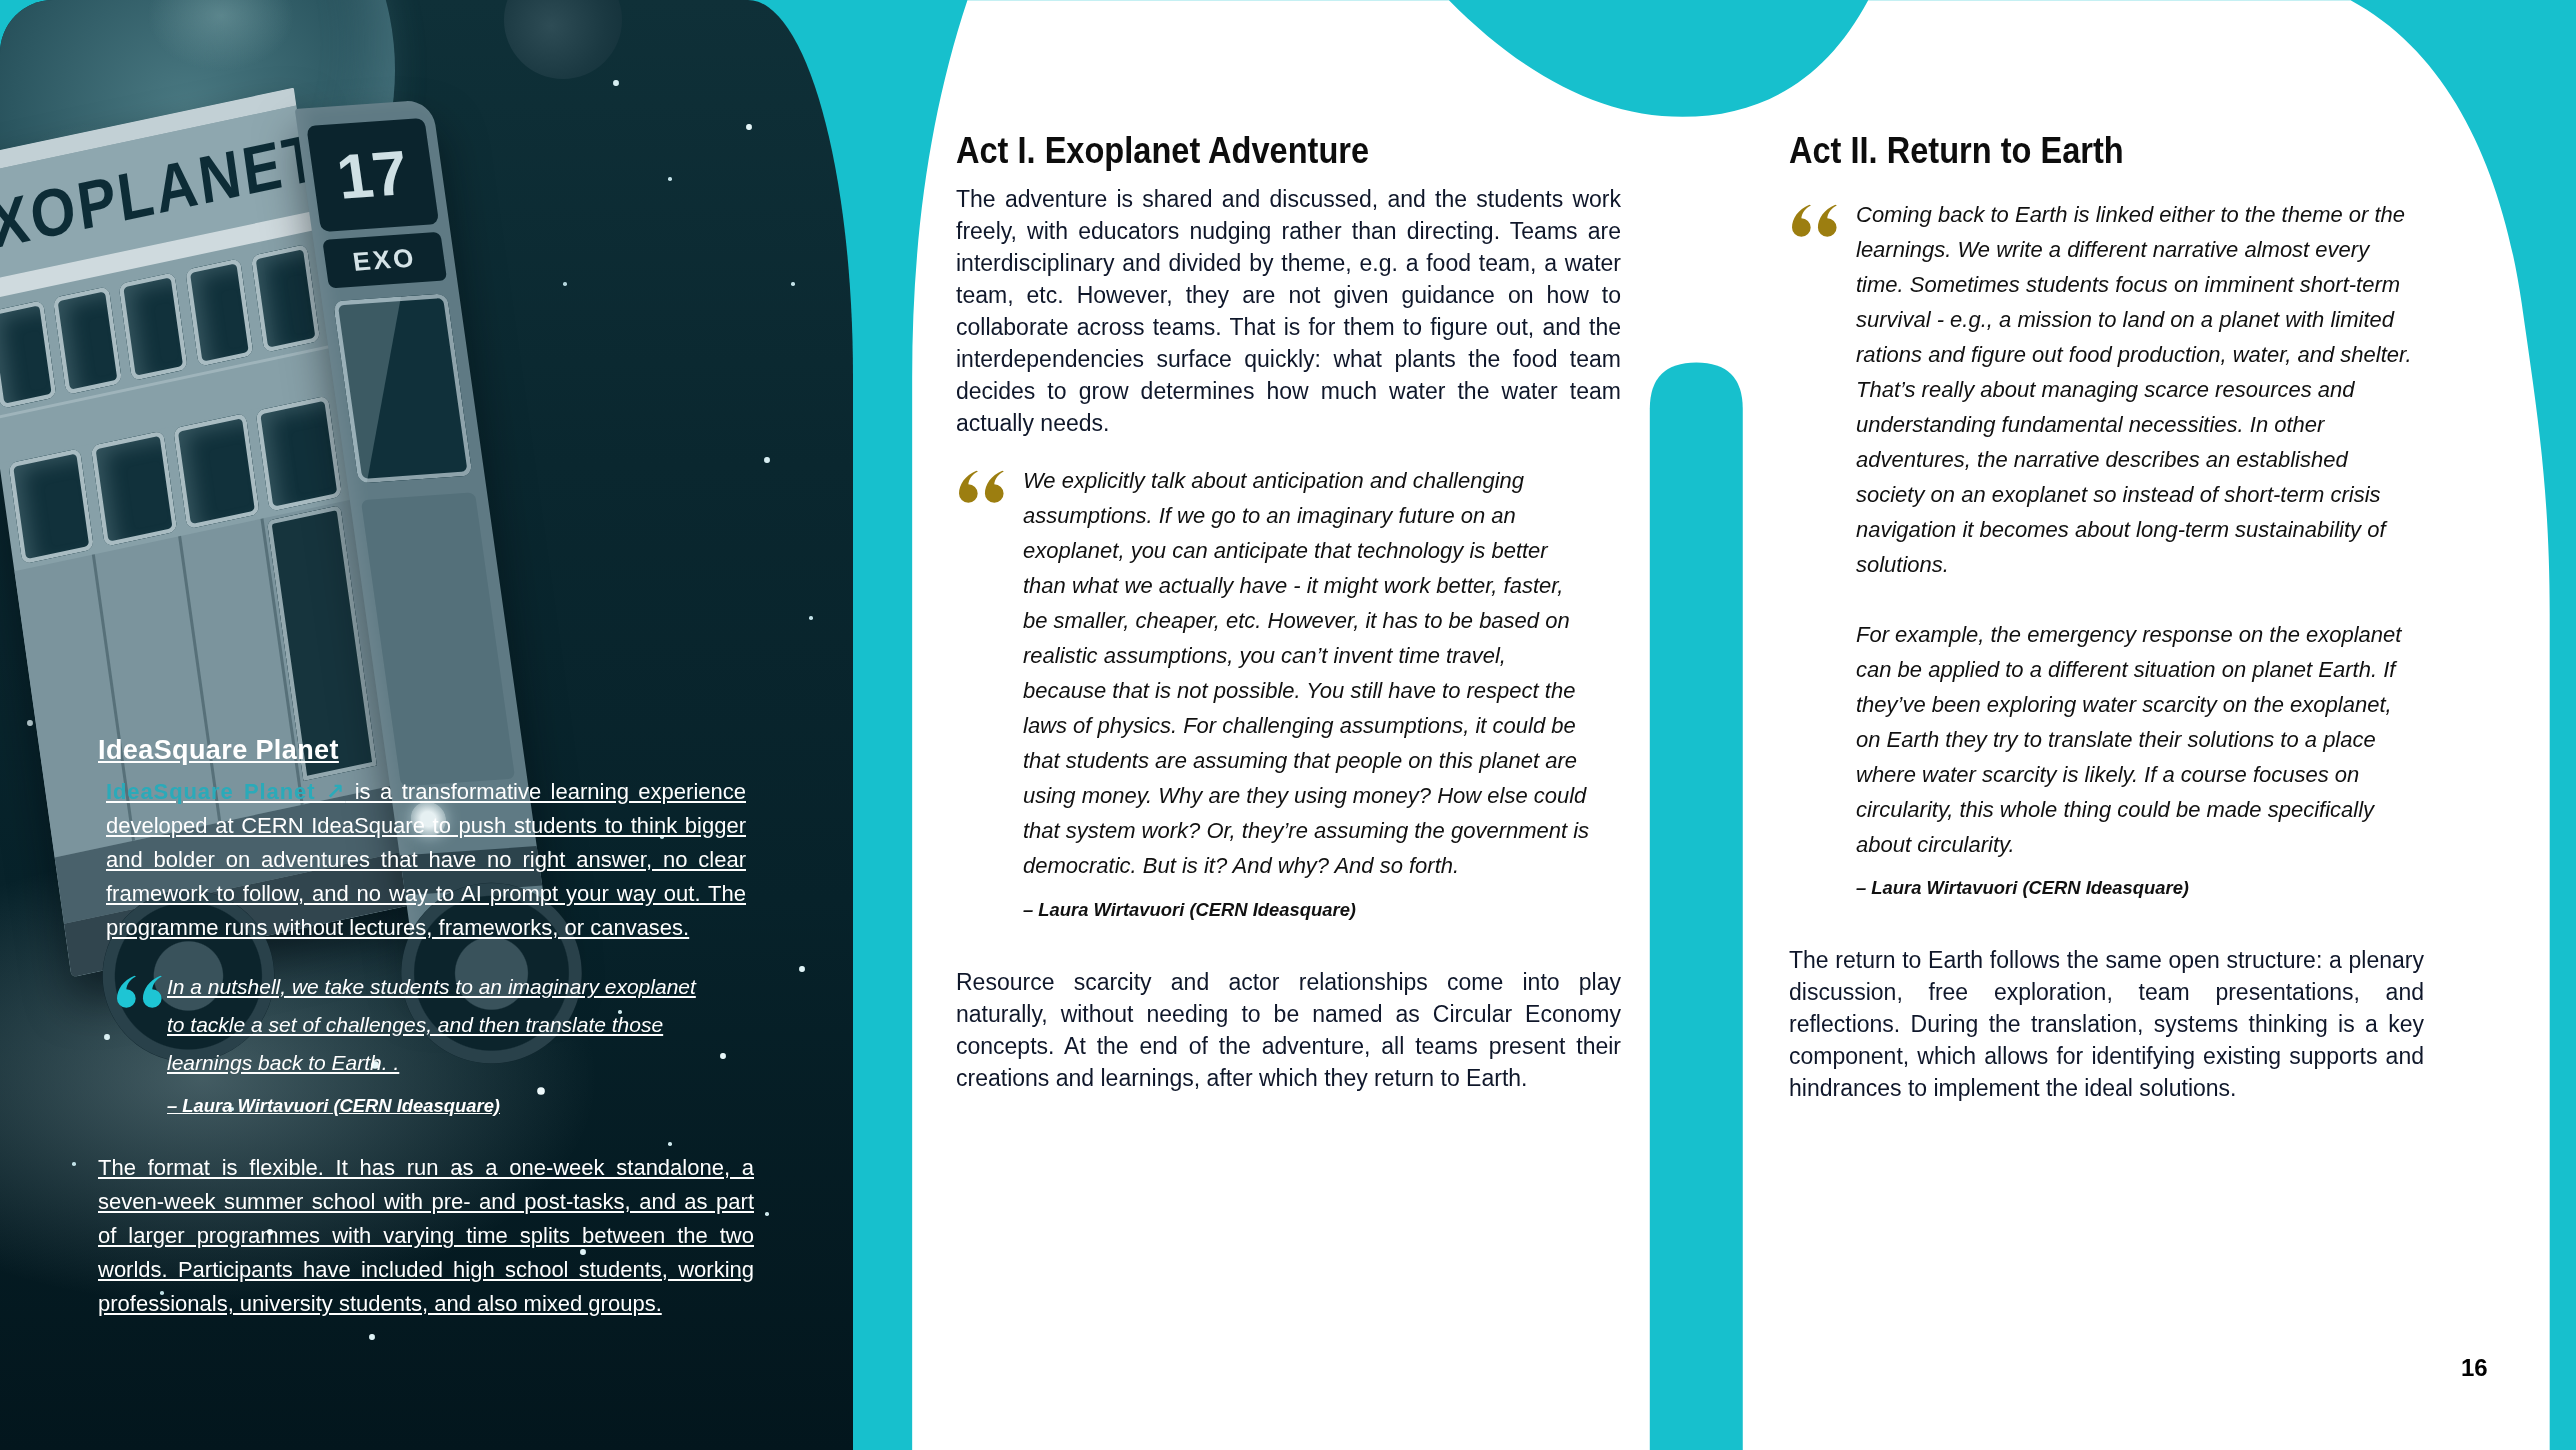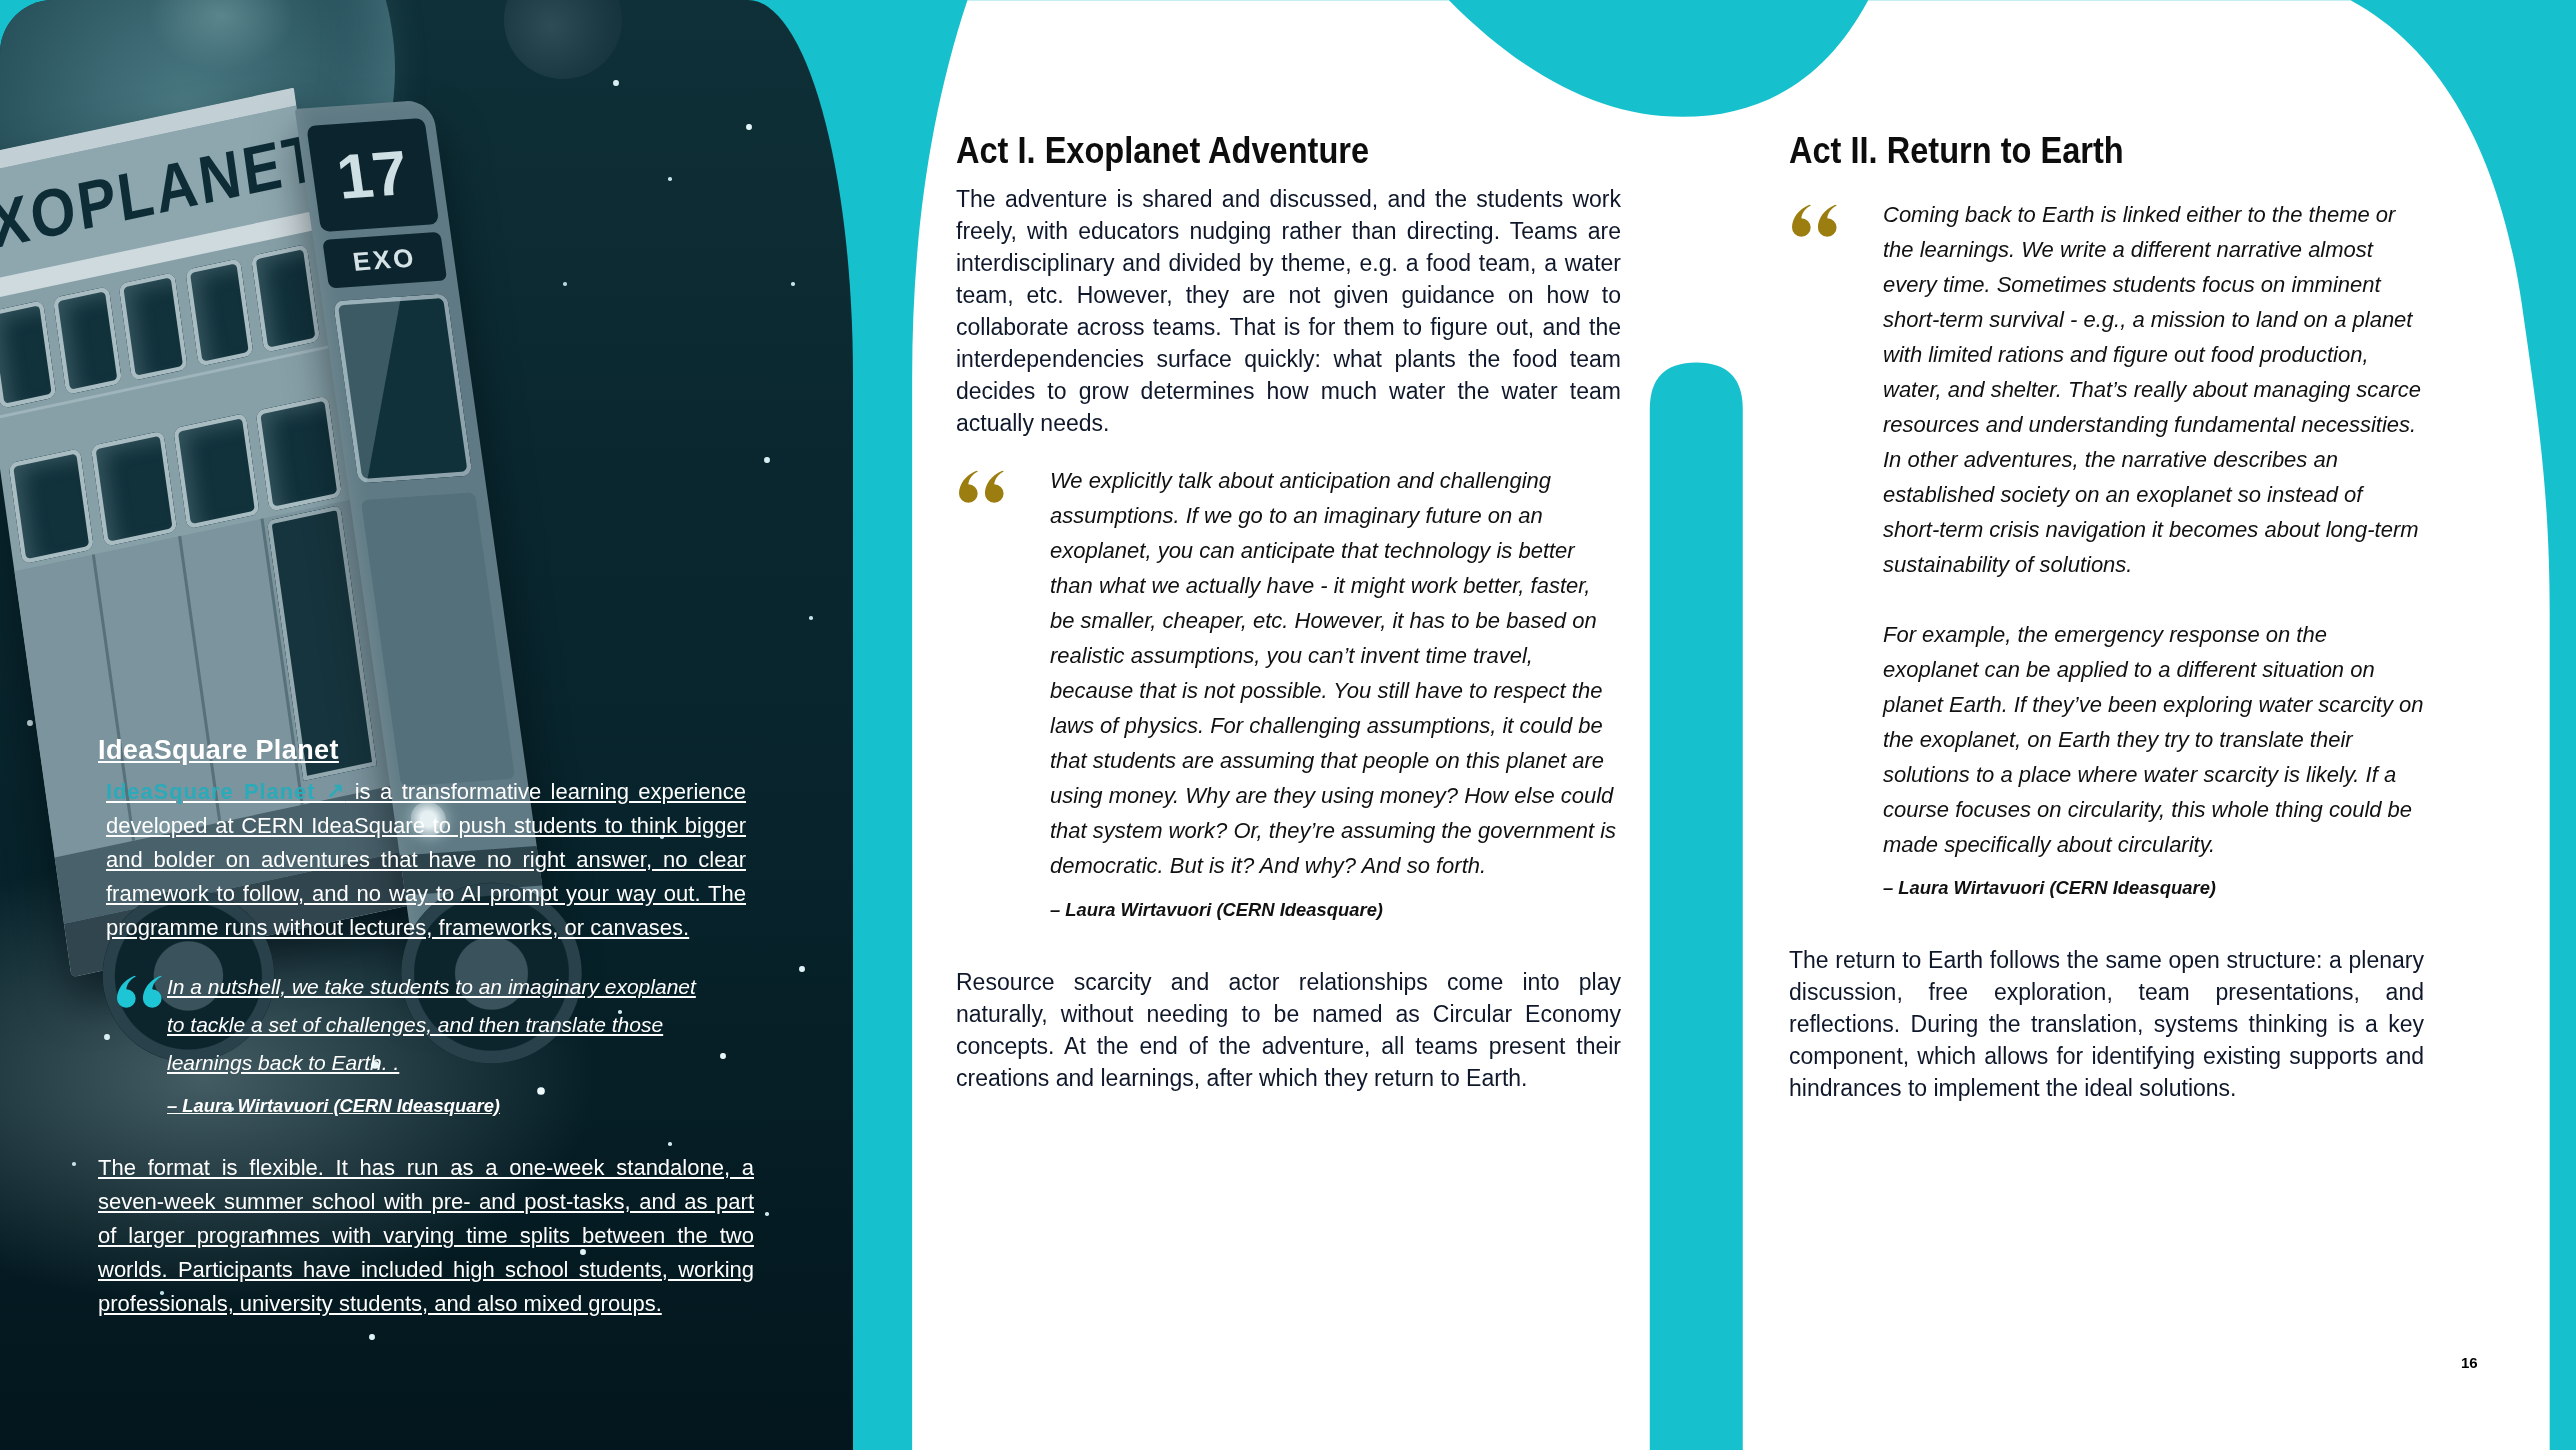--- a/index.html
+++ b/index.html
@@ -90,34 +90,34 @@
   .lp-quote{display:flex;margin:23px 0 0 16px;}
   .lp-quote .qicon{color:var(--quote-cyan);}
   .lp-quote-text{width:544px;font-style:italic;font-size:21px;line-height:38px;}
   .lp-attr{margin-top:5.3px;font-size:18.4px;font-weight:bold;font-style:italic;}
   .lp-outro{margin:26px 0 0 0;font-size:22px;line-height:34px;text-align:justify;}
   
   .col{position:absolute;z-index:3;}
   .col h2{margin:0 0 10.5px 0;font-size:37px;font-weight:bold;color:#0d0d0d;
           transform:scaleX(.88);transform-origin:left;white-space:nowrap;}
   .col p.body{margin:0;font-size:23px;line-height:32px;text-align:justify;color:#0f172a;}
-  .quote{display:flex;margin-top:24.6px;gap:27px;}
+  .quote{display:flex;margin-top:24.6px;}
   .qicon{flex:0 0 auto;width:53px;height:39px;margin-top:5.3px;}
   .quote .qicon{color:var(--quote-gold);}
   .q-text{margin-left:14px;flex:1;font-style:italic;font-size:22px;line-height:35px;color:#111;}
   .q-text p{margin:0;}
   .q-text p + p{margin-top:35px;}
   .q-attr{margin-top:8.8px;font-size:18.4px;font-weight:bold;font-style:italic;color:#111;}
   .col-mid{left:956px;top:130px;width:665px;}
   .col-mid .q-text{max-width:568px;}
   .col-right{left:1789px;top:130px;width:635px;}
   .col-right .q-text{max-width:561px;}
   .after-quote{margin-top:39px !important;}
   
-  .pagenum{position:absolute;left:2461px;top:1354px;z-index:3;font-size:15px;font-weight:bold;color:#000;}
+  .pagenum{position:absolute;left:2461px;top:1354px;z-index:3;font-size:24px;font-weight:bold;color:#000;}
 </style>
 </head>
 <body>
 
 <div class="page">
 
   <svg class="bg-svg" width="2576" height="1451" viewBox="0 0 2937 1654" aria-hidden="true">
     <path fill="#ffffff" d="
       M 1103 0
       L 1652 0

